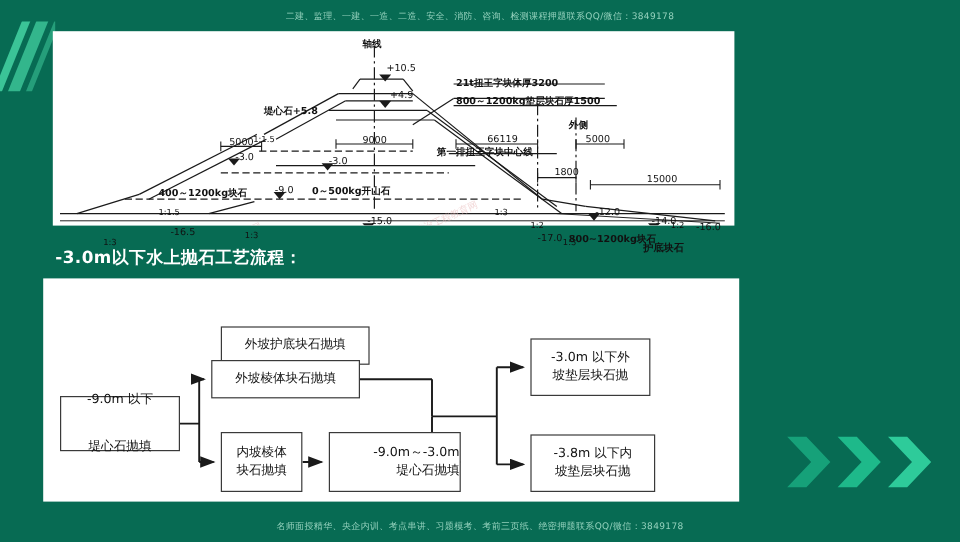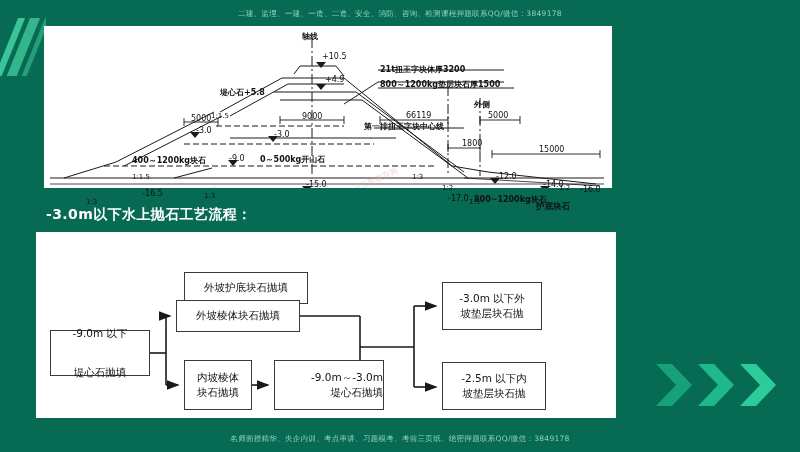--- a/index.html
+++ b/index.html
@@ -265,21 +265,21 @@
       </div>
       <div class="fbox" style="left: 238px; top: 128px; width: 110px; height: 50px; align-items: flex-end;">
         <span>-9.0m～-3.0m</span>
         <span>堤心石抛填</span>
       </div>
       <div class="fbox" style="left: 406px; top: 50px; width: 100px; height: 48px;">
         <span>-3.0m 以下外</span>
         <span>坡垫层块石抛</span>
       </div>
       <div class="fbox" style="left: 406px; top: 130px; width: 104px; height: 48px;">
-        <span>-2.5m 以下内</span>
+        <span>-3.8m 以下内</span>
         <span>坡垫层块石抛</span>
       </div>
     </div>
 </div>
 
 <div class="chevrons">
   <div class="chev c1">
     <svg width="46" height="48" viewBox="0 0 46 48">
         <path d="M2,3 L22,24 L2,45 L18,45 L38,24 L18,3 z" fill="#16a179"></path>
       </svg>

